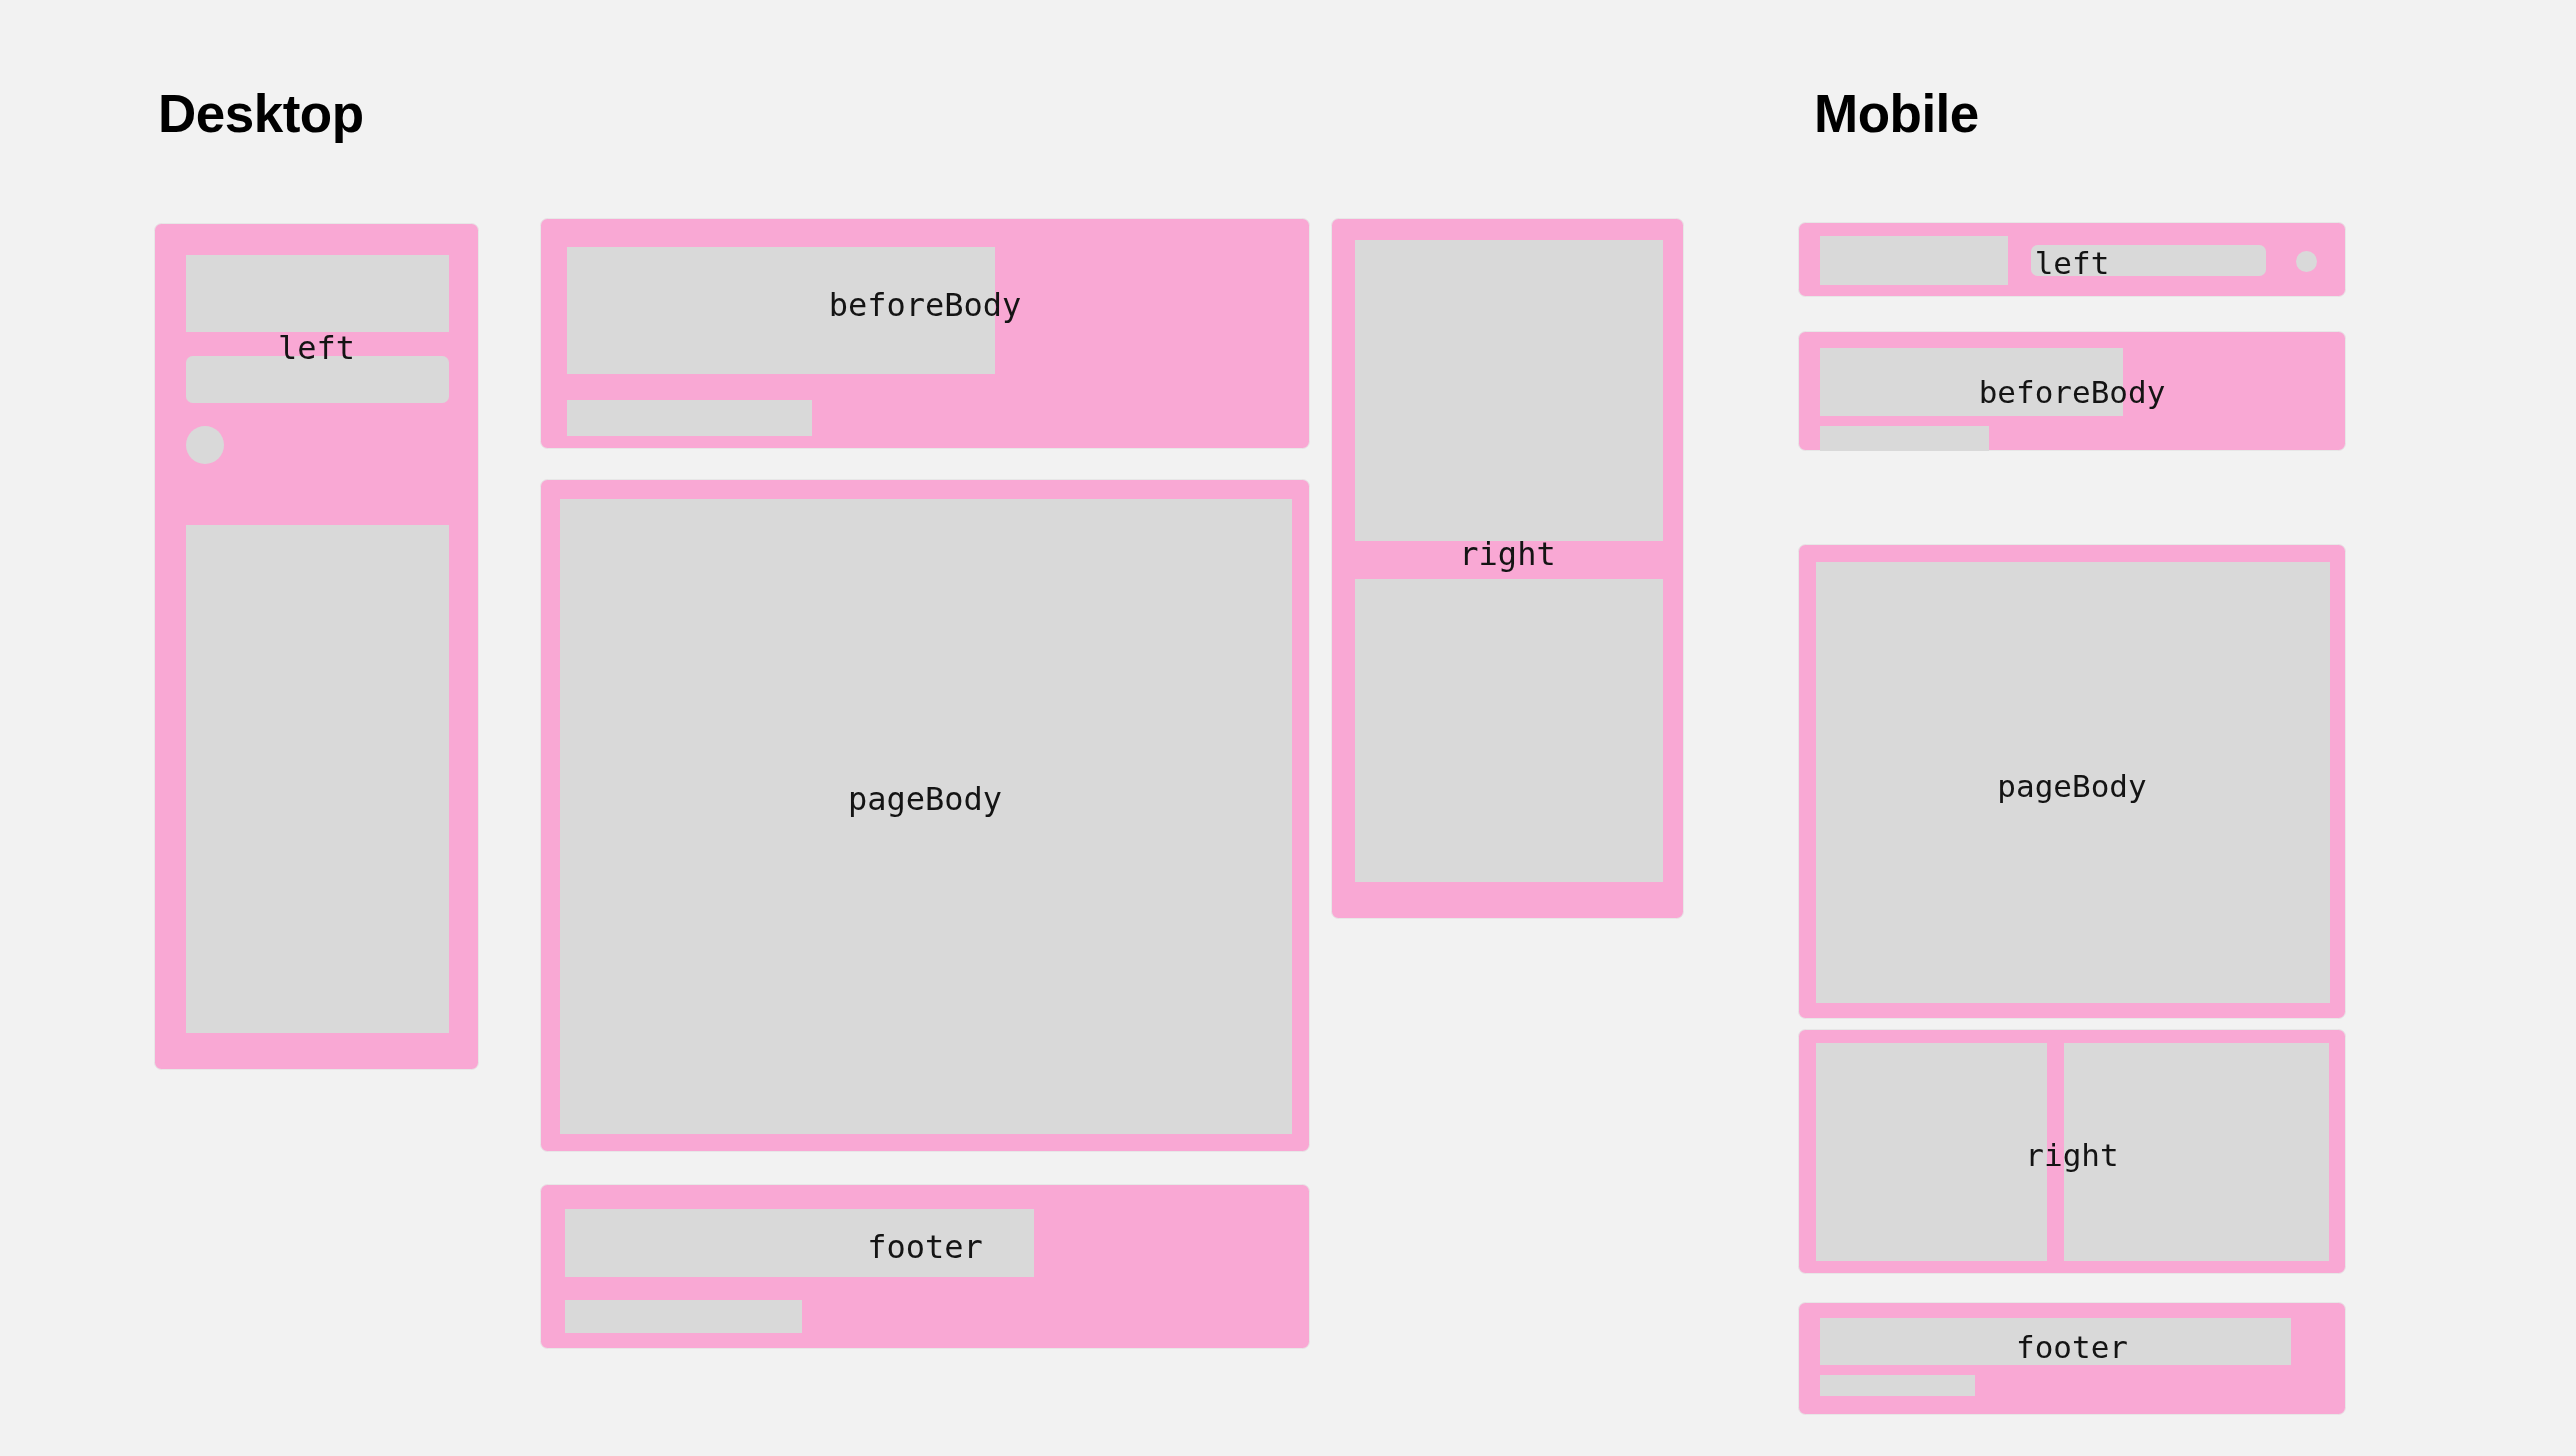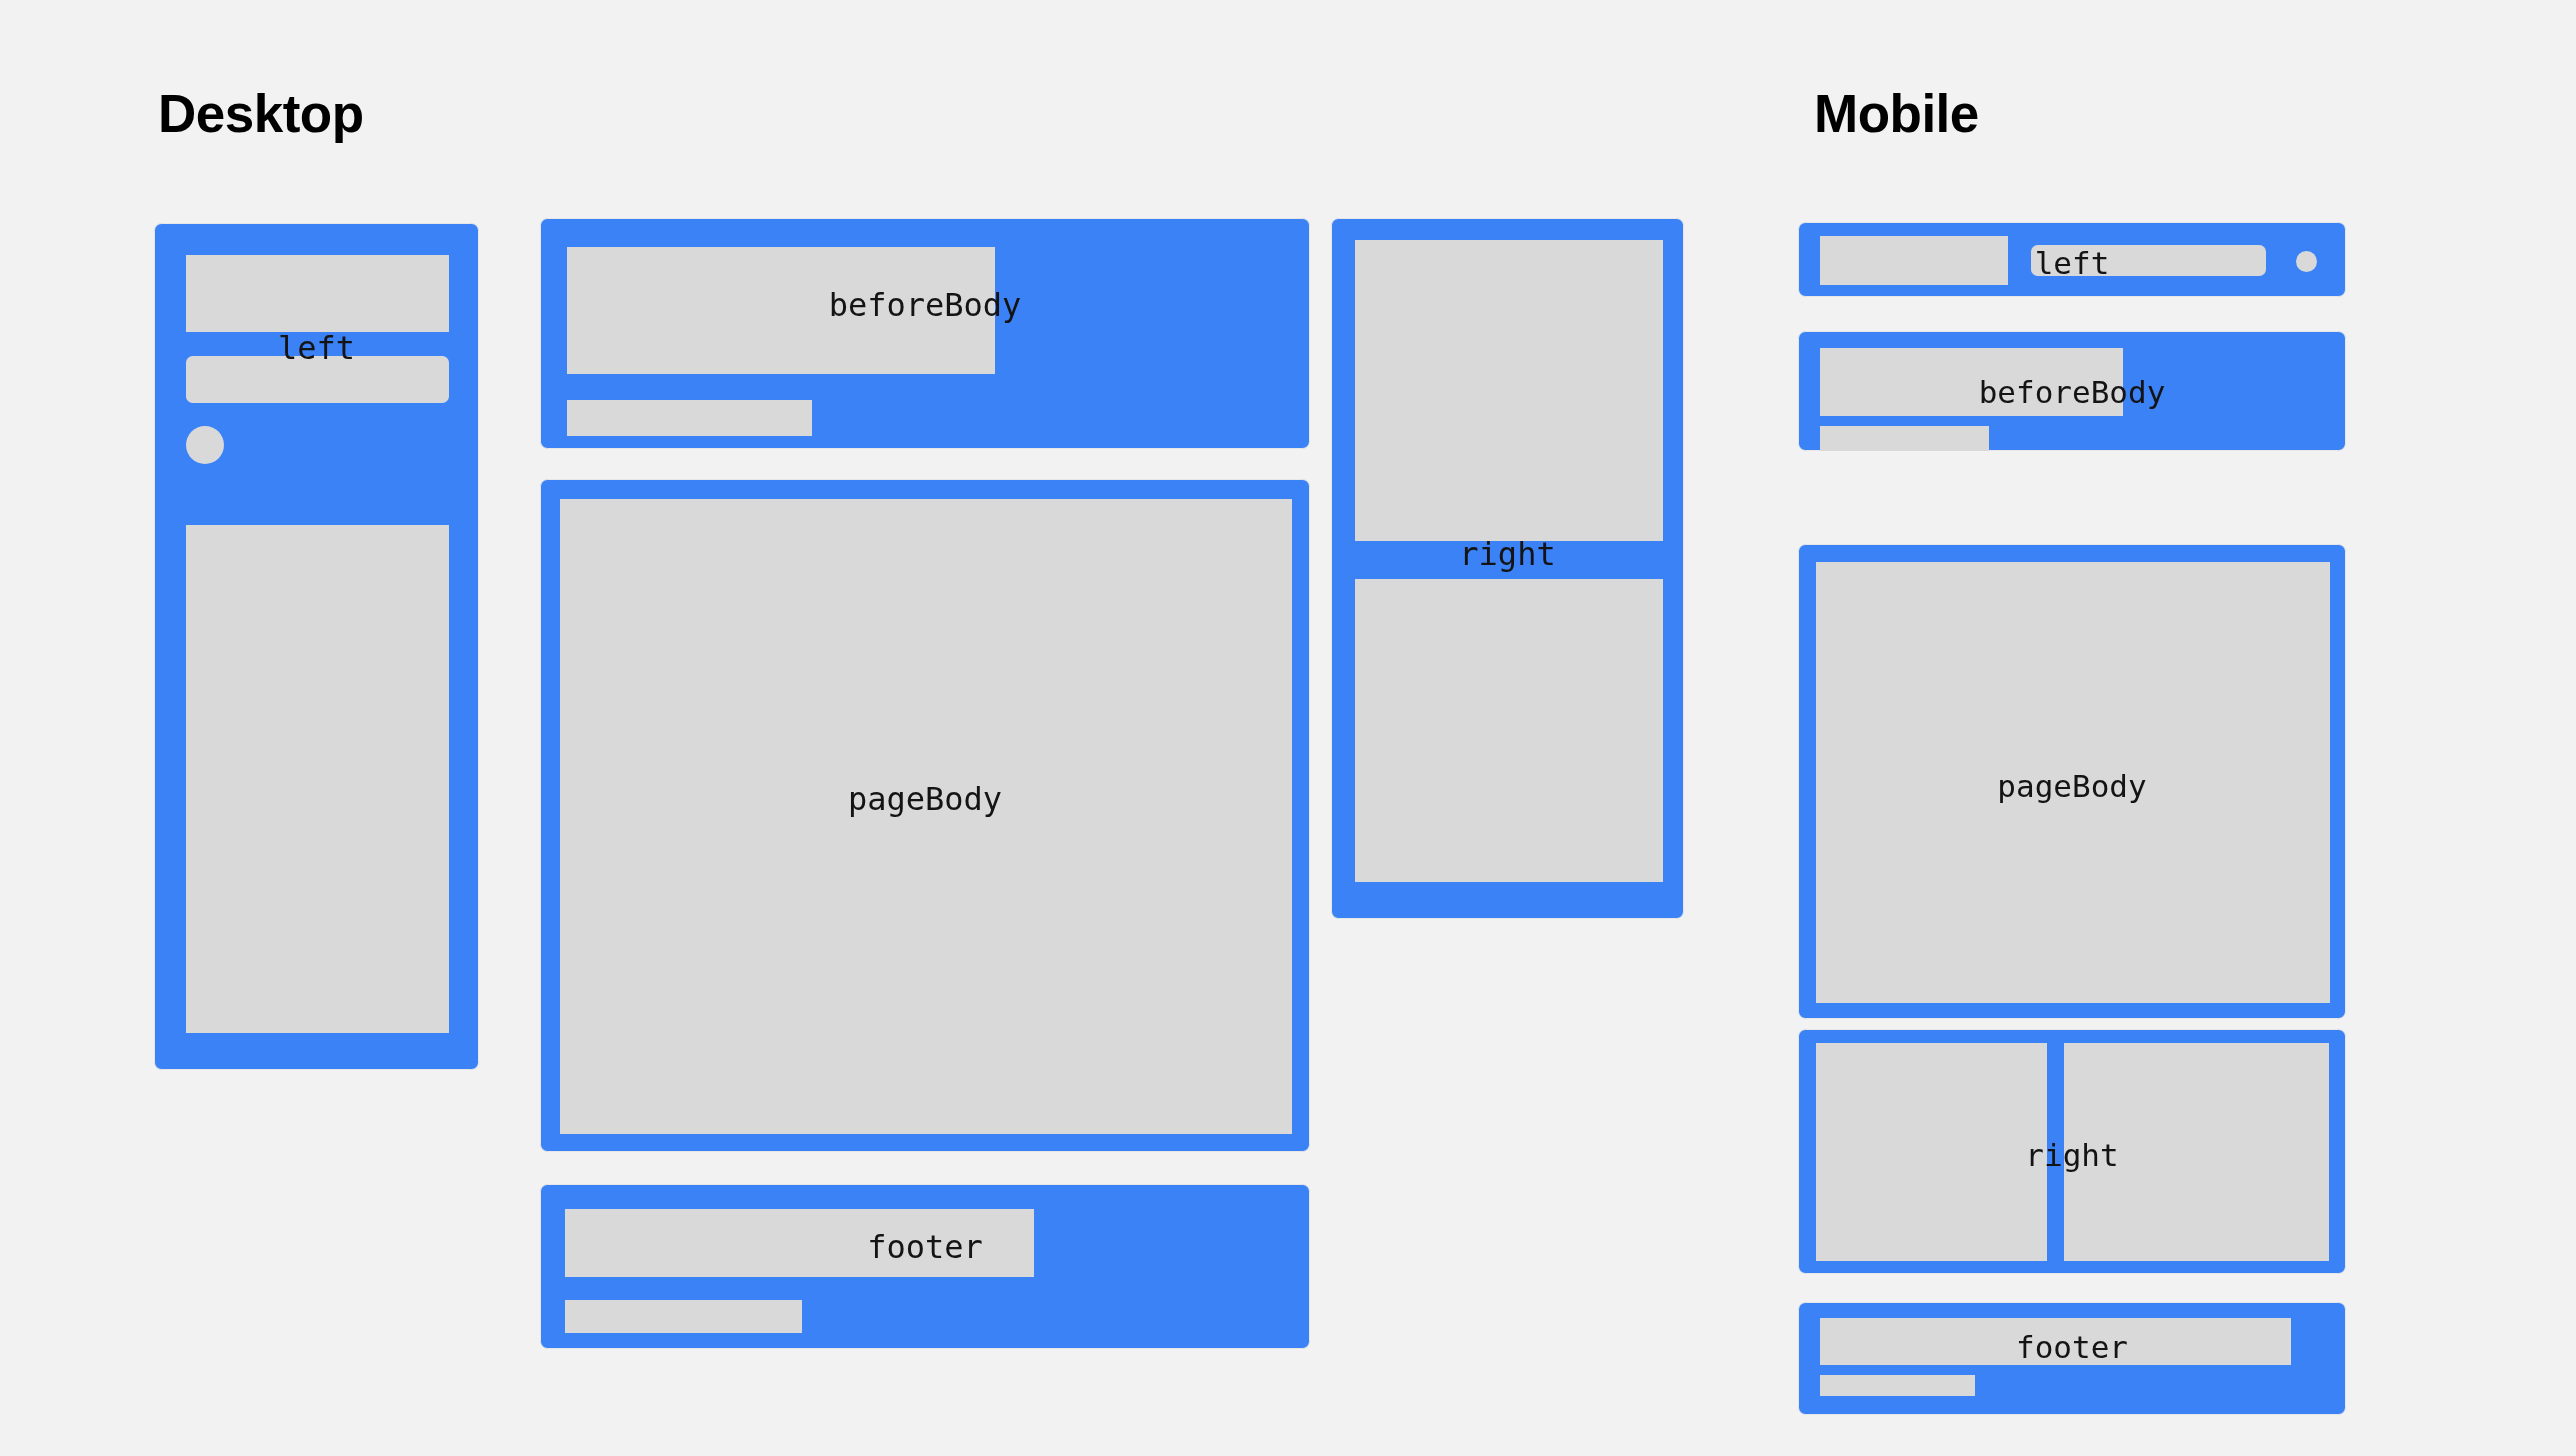--- a/index.html
+++ b/index.html
@@ -29,21 +29,21 @@
     color: #000000;
     letter-spacing: -0.5px;
     white-space: nowrap;
   }
   #desktop-title { left: 146px; top: 75px; }
   #mobile-title  { left: 1802px; top: 75px; text-align: center; }
 
   
   .card {
     position: absolute;
-    background: #3b82f6;
+    background: #f9a8d4;
     border: 1.9px solid #e7e7e7;
     border-radius: 7.5px;
   }
 
   
   .blk {
     position: absolute;
     background: #d9d9d9;
   }
   .blk.pill   { border-radius: 6.6px; }

